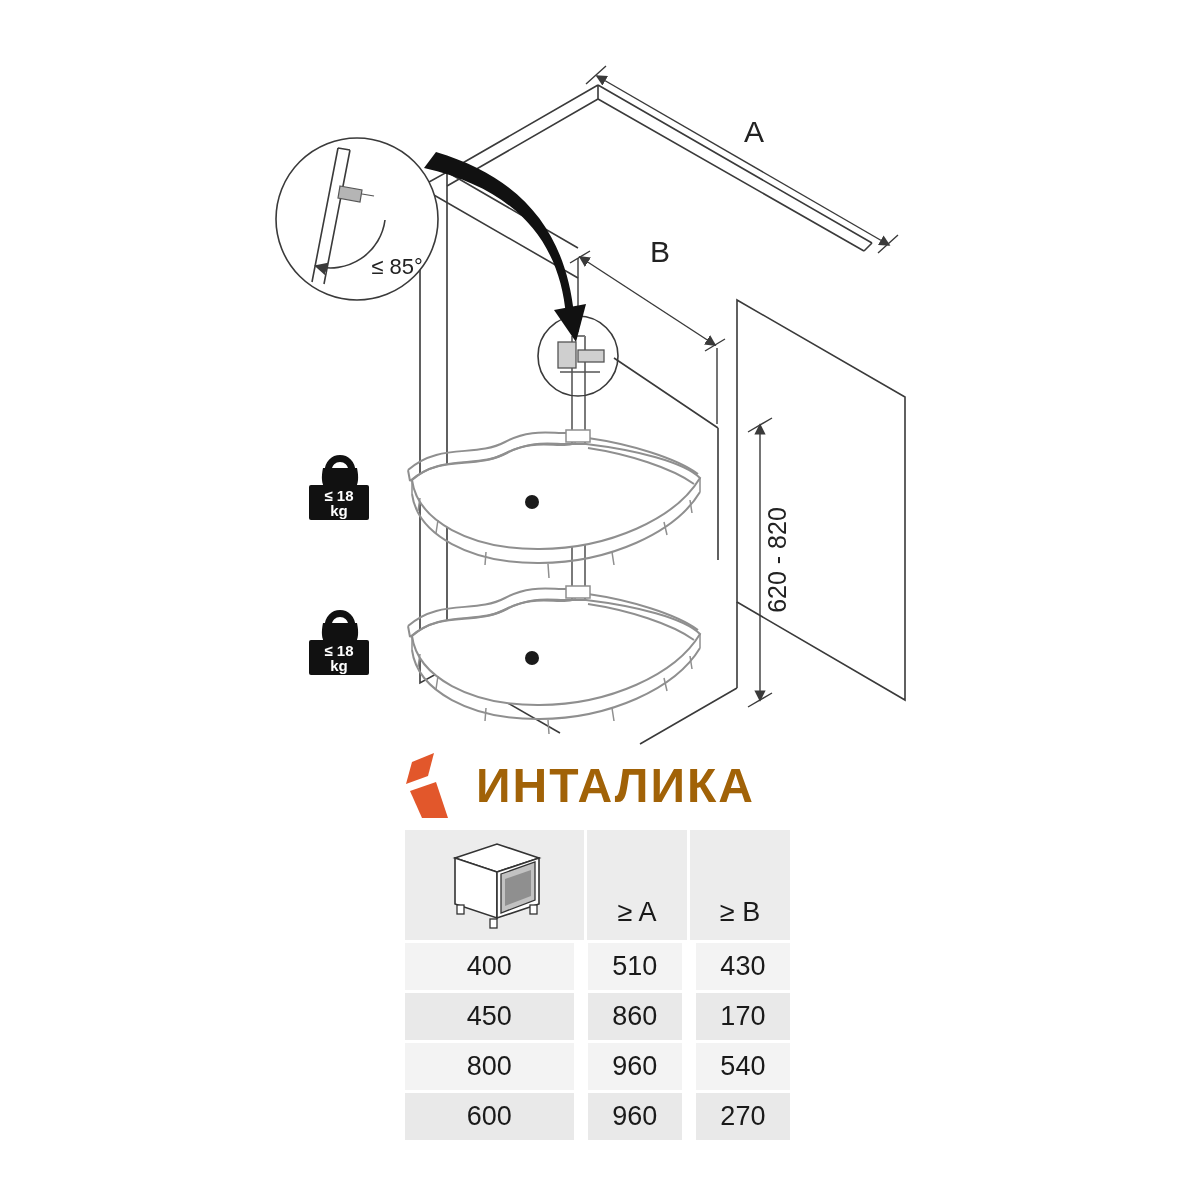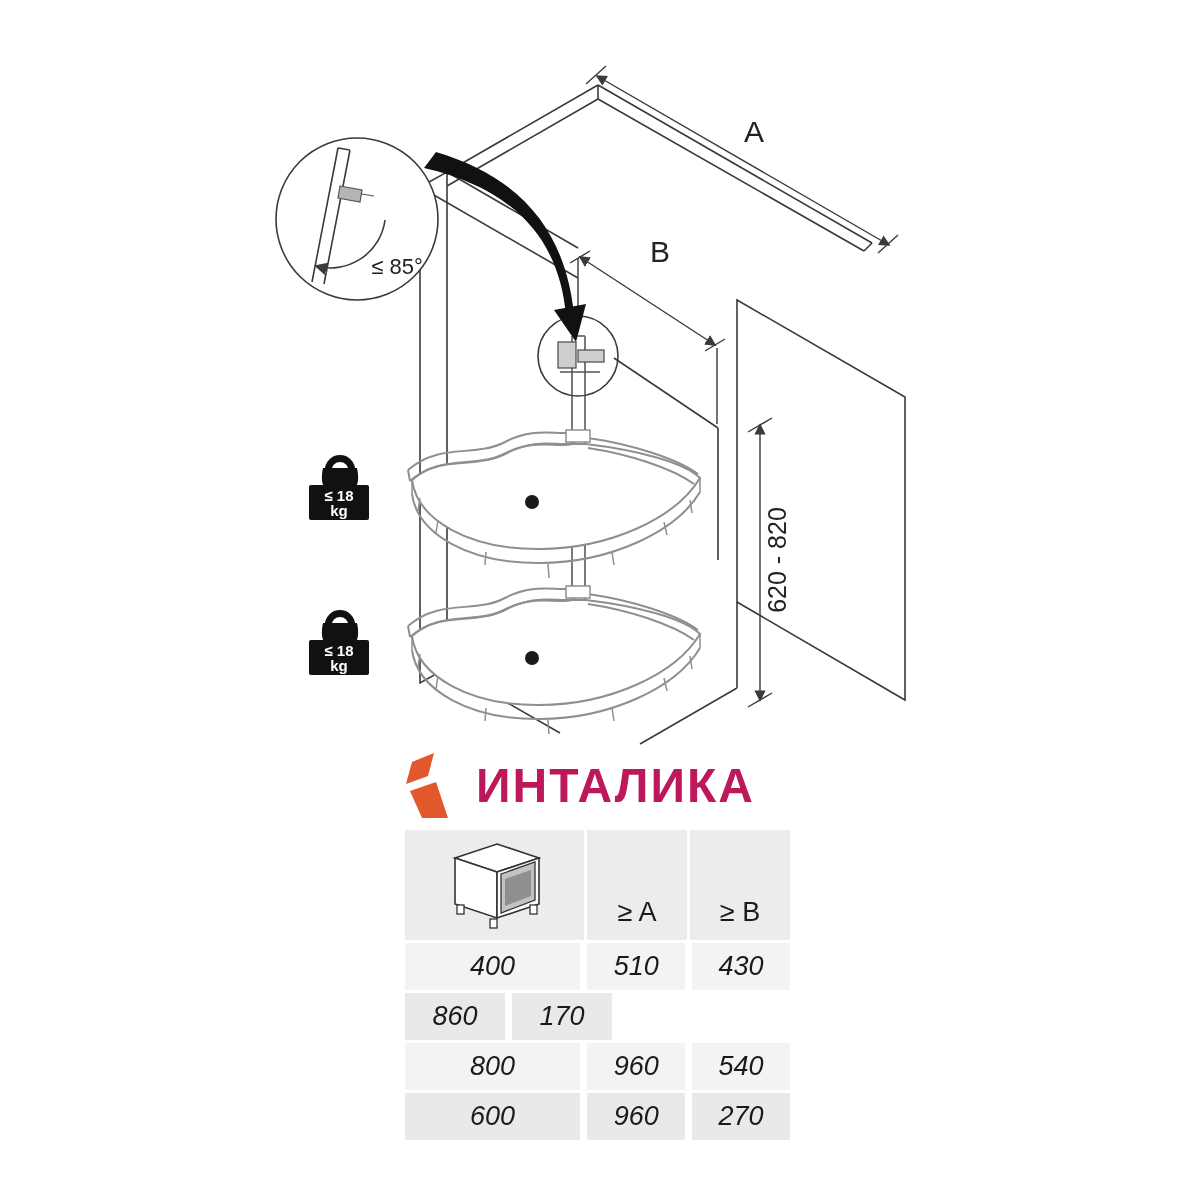--- a/index.html
+++ b/index.html
@@ -1,25 +1,25 @@
 <!DOCTYPE html>
 <html><head>
 <meta charset="utf-8">
 <style>
   html,body{margin:0;padding:0;background:#ffffff;}
   .canvas{position:relative;width:1200px;height:1200px;background:#ffffff;overflow:hidden;
           font-family:"Liberation Sans",sans-serif;}
   .drawing-svg{position:absolute;left:0;top:0;}
   
   .logo{position:absolute;left:398px;top:750px;display:flex;align-items:center;}
-  .logo-text{margin-left:16px;font-size:48px;font-weight:bold;color:#be185d;letter-spacing:2px;}
+  .logo-text{margin-left:16px;font-size:48px;font-weight:bold;color:#a16207;letter-spacing:2px;}
   
   .spec-table{position:absolute;left:405px;top:830px;width:385px;}
   .t-header{display:flex;gap:3px;height:110px;margin-bottom:3px;}
-  .t-row{display:flex;gap:7px;height:47px;margin-bottom:3px;font-style:italic;}
+  .t-row{display:flex;gap:14px;height:47px;margin-bottom:3px;}
   .cell{display:flex;align-items:center;justify-content:center;
         font-size:27px;color:#1a1a1a;box-sizing:border-box;}
   .c1{width:179px;}
   .c2{width:100px;}
   .c3{width:100px;}
   .hdr{background:#ececec;}
   .hlabel{align-items:flex-end;padding-bottom:12px;}
   .row-odd .cell{background:#f3f3f3;}
   .row-even .cell{background:#e9e9e9;}
 </style>
@@ -141,20 +141,21 @@
       <div class="cell c2 hdr hlabel">≥ A</div>
       <div class="cell c3 hdr hlabel">≥ B</div>
     </div>
 
     <div class="t-row row-odd">
       <div class="cell c1">400</div>
       <div class="cell c2">510</div>
       <div class="cell c3">430</div>
     </div>
     <div class="t-row row-even">
+      <div class="cell c1">450</div>
       <div class="cell c2">860</div>
       <div class="cell c3">170</div>
     </div>
     <div class="t-row row-odd">
       <div class="cell c1">800</div>
       <div class="cell c2">960</div>
       <div class="cell c3">540</div>
     </div>
     <div class="t-row row-even">
       <div class="cell c1">600</div>

